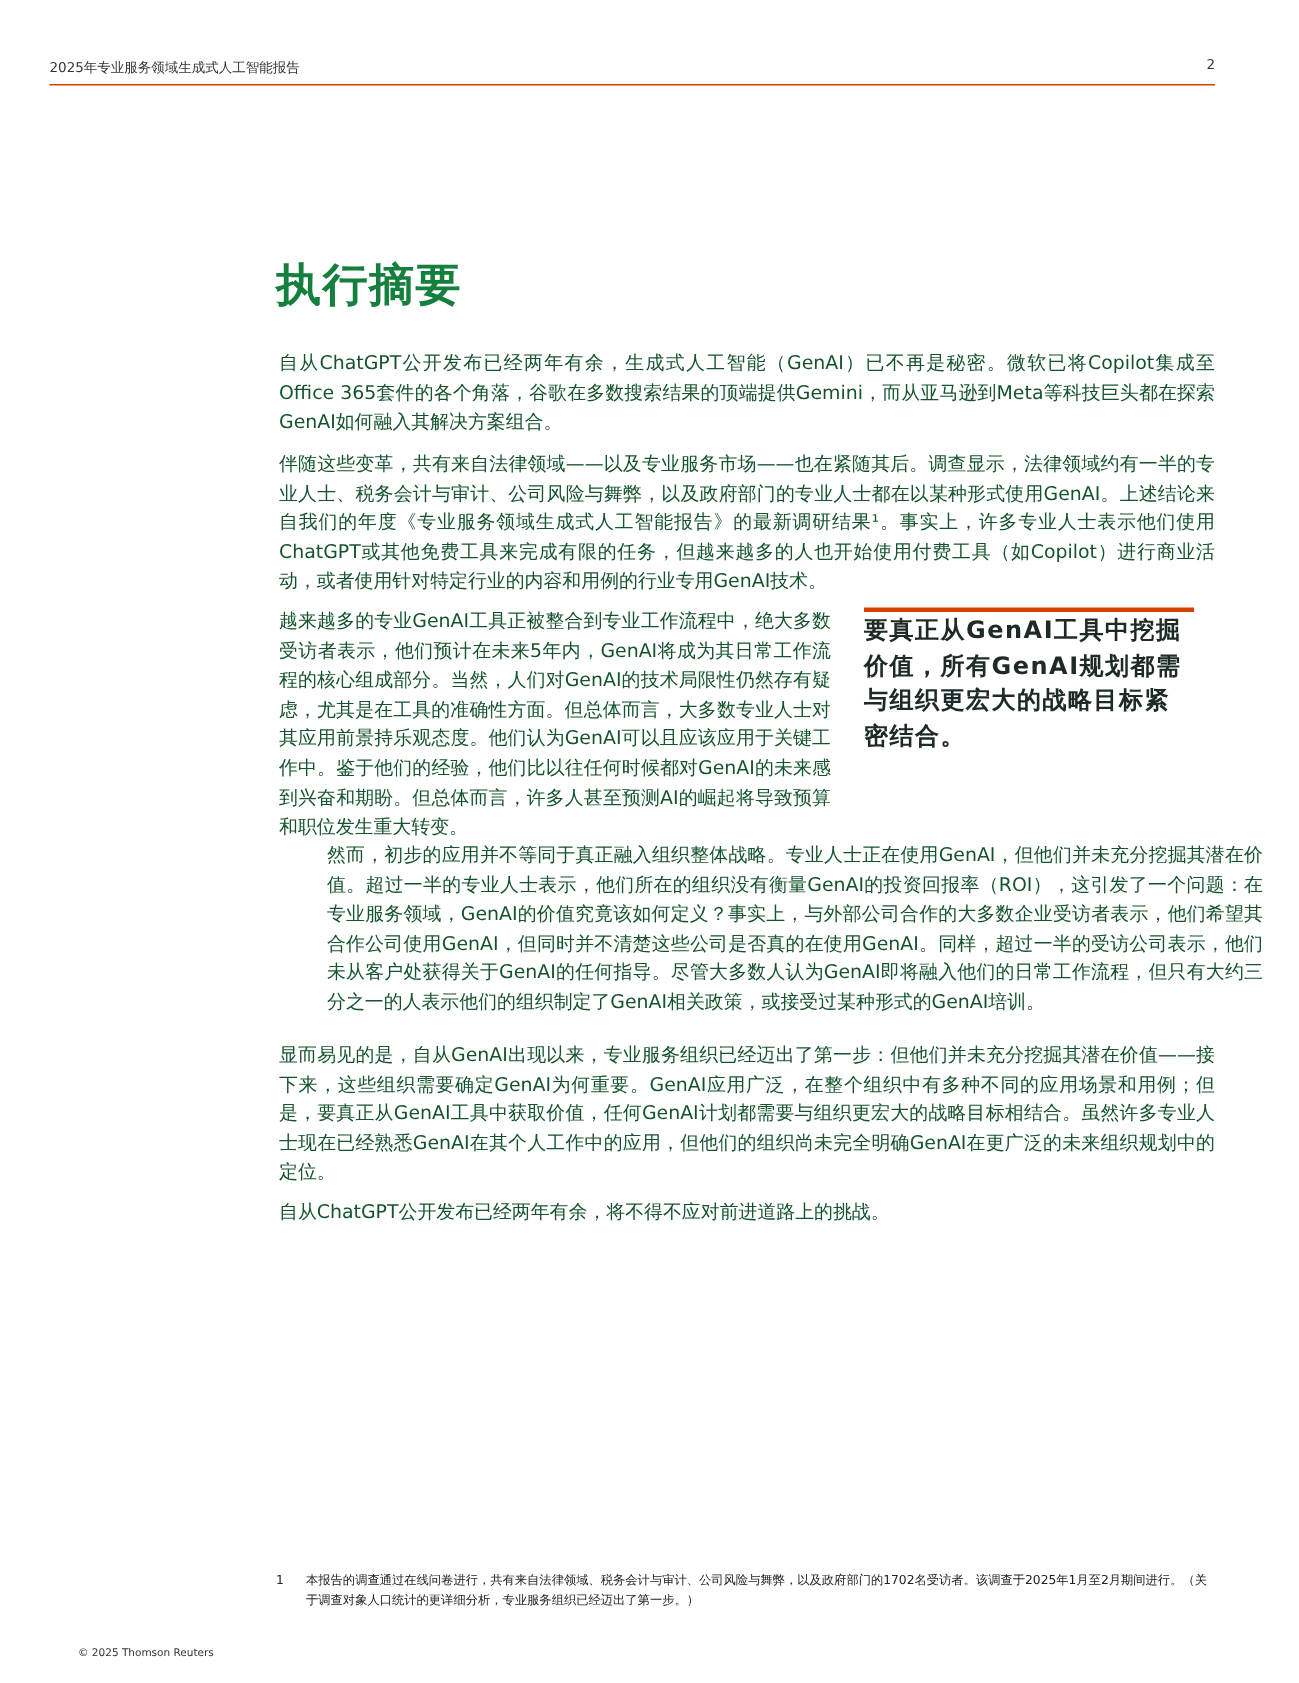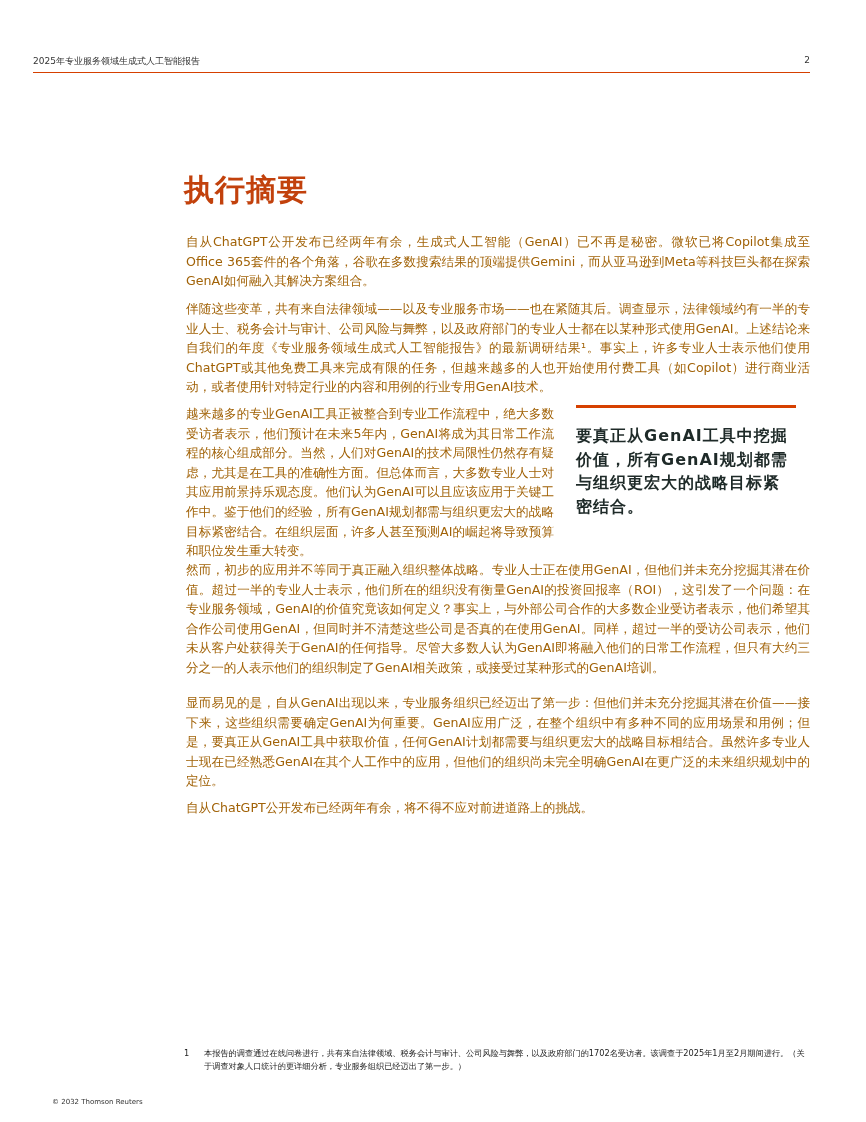--- a/index.html
+++ b/index.html
@@ -11,21 +11,21 @@
       width: 866px;
       height: 1122px;
       position: relative;
       overflow: hidden;
       font-family: "DejaVu Sans", "Liberation Sans", sans-serif;
       color: #1a1a1a;
     }
     .header {
       position: absolute;
       left: 33px;
-      top: 52px;
+      top: 36px;
       width: 777px;
       height: 20px;
       border-bottom: 1.5px solid #d64000;
     }
     .header-title {
       position: absolute;
       left: 0;
       top: 3px;
       font-size: 9px;
       color: #333;
@@ -36,47 +36,47 @@
       top: 3px;
       font-size: 9px;
       color: #333;
     }
     .page-title {
       position: absolute;
       left: 184px;
       top: 170px;
       font-size: 30px;
       font-weight: bold;
-      color: #c2410c;
+      color: #15803d;
       letter-spacing: 1px;
       margin: 0;
     }
     .para {
       position: absolute;
       left: 186px;
       width: 624px;
       font-size: 12.6px;
       line-height: 19.6px;
       margin: 0;
-      color: #a16207;
+      color: #14532d;
       text-align: justify;
     }
     .p1 { top: 232px; }
     .p2 { top: 299px; }
     .p3 { top: 404px; width: 368px; }
-    .p4 { top: 560px; }
+    .p4 { top: 560px; margin-left: 32px; }
     .p5 { top: 693px; }
     .p6 { top: 798px; }
     .pullquote {
       position: absolute;
       left: 576px;
       top: 405px;
       width: 220px;
       border-top: 3px solid #d64000;
-      padding-top: 16px;
+      padding-top: 0;
     }
     .pullquote-text {
       font-size: 16px;
       line-height: 23.5px;
       font-weight: bold;
       color: #1e2a28;
       margin: 0;
       letter-spacing: 1px;
     }
     .footnote {
@@ -110,28 +110,28 @@
 
 <div class="header">
   <span class="header-title">2025年专业服务领域生成式人工智能报告</span>
   <span class="header-page">2</span>
 </div>
 
 <h1 class="page-title">执行摘要</h1>
 
 <p class="para p1">自从ChatGPT公开发布已经两年有余，生成式人工智能（GenAI）已不再是秘密。微软已将Copilot集成至Office 365套件的各个角落，谷歌在多数搜索结果的顶端提供Gemini，而从亚马逊到Meta等科技巨头都在探索GenAI如何融入其解决方案组合。</p>
 <p class="para p2">伴随这些变革，共有来自法律领域——以及专业服务市场——也在紧随其后。调查显示，法律领域约有一半的专业人士、税务会计与审计、公司风险与舞弊，以及政府部门的专业人士都在以某种形式使用GenAI。上述结论来自我们的年度《专业服务领域生成式人工智能报告》的最新调研结果¹。事实上，许多专业人士表示他们使用ChatGPT或其他免费工具来完成有限的任务，但越来越多的人也开始使用付费工具（如Copilot）进行商业活动，或者使用针对特定行业的内容和用例的行业专用GenAI技术。</p>
-<p class="para p3">越来越多的专业GenAI工具正被整合到专业工作流程中，绝大多数受访者表示，他们预计在未来5年内，GenAI将成为其日常工作流程的核心组成部分。当然，人们对GenAI的技术局限性仍然存有疑虑，尤其是在工具的准确性方面。但总体而言，大多数专业人士对其应用前景持乐观态度。他们认为GenAI可以且应该应用于关键工作中。鉴于他们的经验，所有GenAI规划都需与组织更宏大的战略目标紧密结合。在组织层面，许多人甚至预测AI的崛起将导致预算和职位发生重大转变。</p>
+<p class="para p3">越来越多的专业GenAI工具正被整合到专业工作流程中，绝大多数受访者表示，他们预计在未来5年内，GenAI将成为其日常工作流程的核心组成部分。当然，人们对GenAI的技术局限性仍然存有疑虑，尤其是在工具的准确性方面。但总体而言，大多数专业人士对其应用前景持乐观态度。他们认为GenAI可以且应该应用于关键工作中。鉴于他们的经验，他们比以往任何时候都对GenAI的未来感到兴奋和期盼。但总体而言，许多人甚至预测AI的崛起将导致预算和职位发生重大转变。</p>
 
 <div class="pullquote">
   <p class="pullquote-text">要真正从GenAI工具中挖掘价值，所有GenAI规划都需与组织更宏大的战略目标紧密结合。</p>
 </div>
 
 <p class="para p4">然而，初步的应用并不等同于真正融入组织整体战略。专业人士正在使用GenAI，但他们并未充分挖掘其潜在价值。超过一半的专业人士表示，他们所在的组织没有衡量GenAI的投资回报率（ROI），这引发了一个问题：在专业服务领域，GenAI的价值究竟该如何定义？事实上，与外部公司合作的大多数企业受访者表示，他们希望其合作公司使用GenAI，但同时并不清楚这些公司是否真的在使用GenAI。同样，超过一半的受访公司表示，他们未从客户处获得关于GenAI的任何指导。尽管大多数人认为GenAI即将融入他们的日常工作流程，但只有大约三分之一的人表示他们的组织制定了GenAI相关政策，或接受过某种形式的GenAI培训。</p>
 <p class="para p5">显而易见的是，自从GenAI出现以来，专业服务组织已经迈出了第一步：但他们并未充分挖掘其潜在价值——接下来，这些组织需要确定GenAI为何重要。GenAI应用广泛，在整个组织中有多种不同的应用场景和用例；但是，要真正从GenAI工具中获取价值，任何GenAI计划都需要与组织更宏大的战略目标相结合。虽然许多专业人士现在已经熟悉GenAI在其个人工作中的应用，但他们的组织尚未完全明确GenAI在更广泛的未来组织规划中的定位。</p>
 <p class="para p6">自从ChatGPT公开发布已经两年有余，将不得不应对前进道路上的挑战。</p>
 
 <div class="footnote">
   <span class="footnote-num">1</span>
   <span class="footnote-text">本报告的调查通过在线问卷进行，共有来自法律领域、税务会计与审计、公司风险与舞弊，以及政府部门的1702名受访者。该调查于2025年1月至2月期间进行。（关于调查对象人口统计的更详细分析，专业服务组织已经迈出了第一步。）</span>
 </div>
 
-<div class="copyright">© 2032 Thomson Reuters</div>
+<div class="copyright">© 2025 Thomson Reuters</div>
 
 </body></html>

